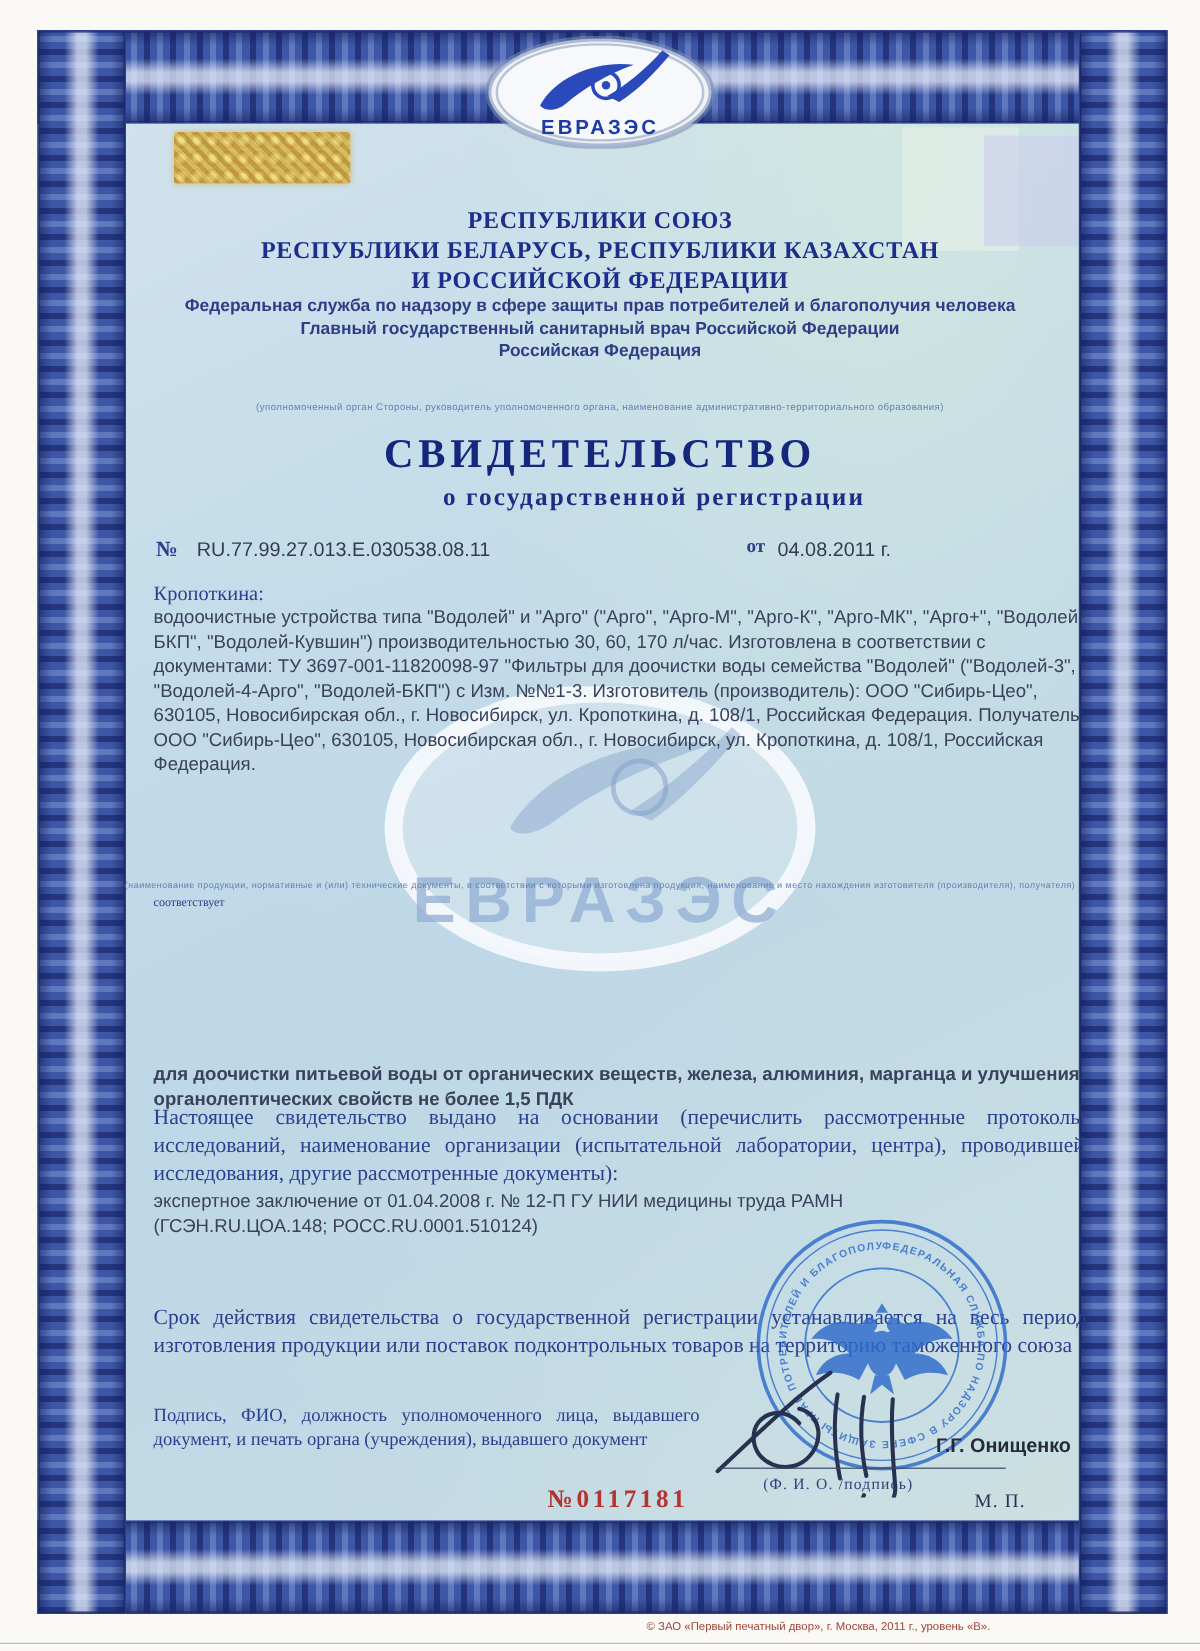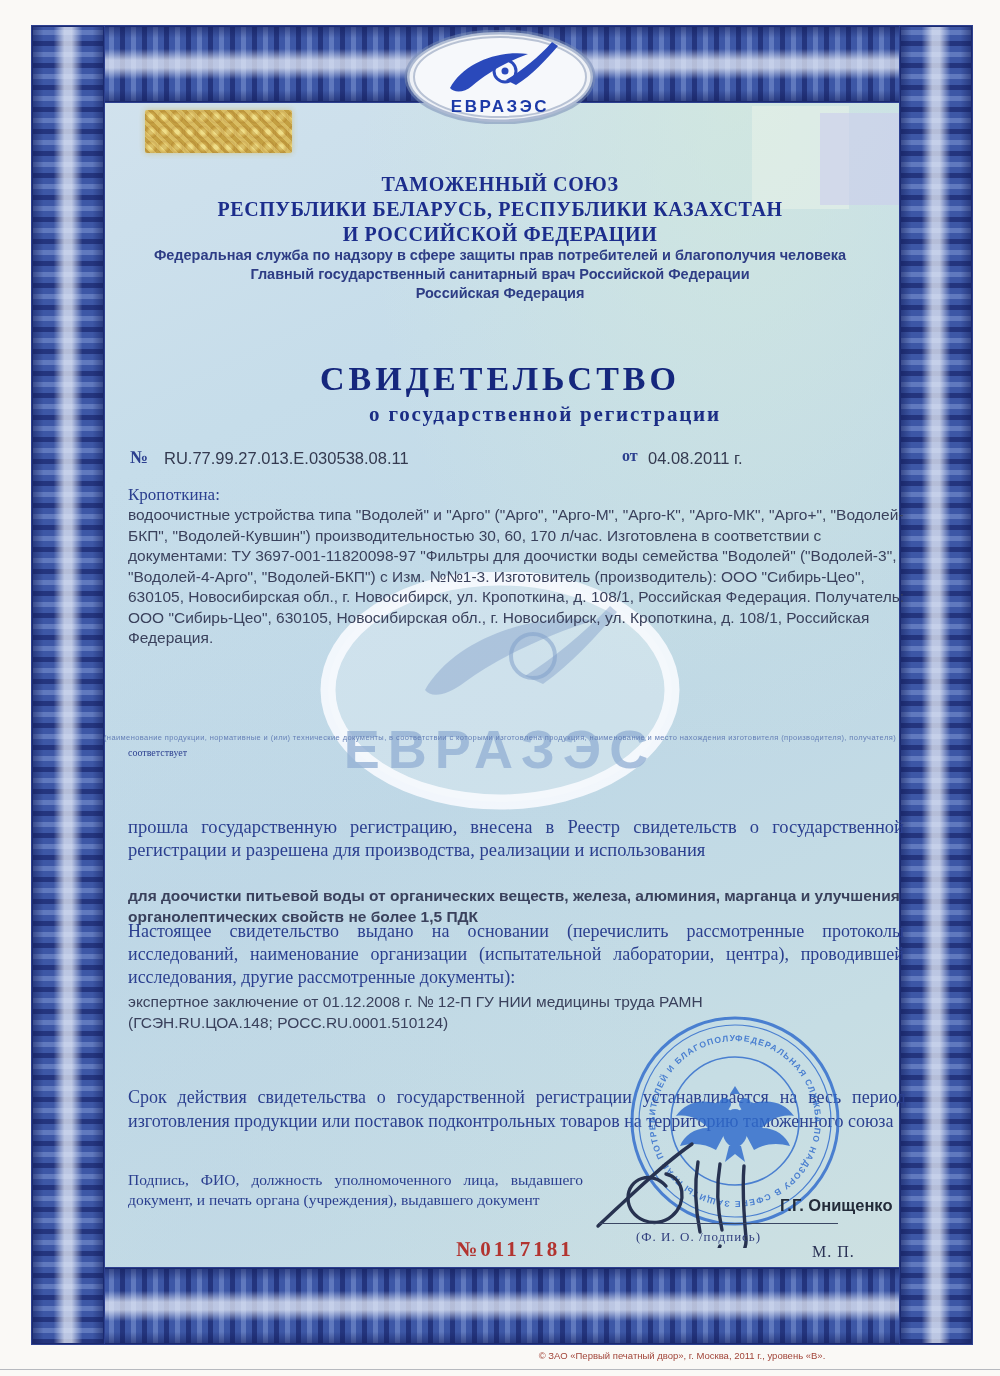--- a/index.html
+++ b/index.html
@@ -83,50 +83,50 @@
     <ellipse cx="98" cy="47" rx="93" ry="45" fill="#eef1f6" stroke="rgba(120,140,180,.55)" stroke-width="5"></ellipse>
     <ellipse cx="98" cy="47" rx="86" ry="40" fill="#f6f8fb" stroke="#b8c2d4" stroke-width="2"></ellipse>
     <path d="M48,58 C62,32 98,20 126,24 C104,32 84,44 70,56 C62,63 52,63 48,58 Z" fill="#2a49bb"></path>
     <path d="M150,12 C136,28 118,42 104,50 L114,55 C130,45 144,30 156,16 Z" fill="#2a49bb"></path>
     <circle cx="103" cy="41" r="11" fill="none" stroke="#2a49bb" stroke-width="3"></circle>
     <circle cx="103" cy="41" r="3.5" fill="#2a49bb"></circle>
     <text x="98" y="82" text-anchor="middle" font-family="Liberation Sans, sans-serif" font-weight="bold" font-size="17" letter-spacing="2.5" fill="#1c3aa8">ЕВРАЗЭС</text>
   </svg>
 
   <div class="abs center union" style="top:172px;">
-    <div>ТАМОЖЕННЫЙ СОЮЗ</div>
+    <div>РЕСПУБЛИКИ СОЮЗ</div>
     <div>РЕСПУБЛИКИ БЕЛАРУСЬ, РЕСПУБЛИКИ КАЗАХСТАН</div>
     <div>И РОССИЙСКОЙ ФЕДЕРАЦИИ</div>
   </div>
   <div class="abs center agency" style="top:246px;">
     <div>Федеральная служба по надзору в сфере защиты прав потребителей и благополучия человека</div>
     <div>Главный государственный санитарный врач Российской Федерации</div>
     <div>Российская Федерация</div>
   </div>
+  <div class="abs center tiny-cap" style="top:335px;">(уполномоченный орган Стороны, руководитель уполномоченного органа, наименование административно-территориального образования)</div>
 
   <div class="abs center title" style="top:360px;">СВИДЕТЕЛЬСТВО</div>
   <div class="abs center subtitle" style="top:402px;">о государственной регистрации</div>
 
   <span class="abs num-serif" style="left:130px;top:447px;">№</span>
   <span class="abs num-value" style="left:164px;top:449px;">RU.77.99.27.013.Е.030538.08.11</span>
   <span class="abs num-serif" style="left:622px;top:447px;font-size:16px;">от</span>
   <span class="abs num-value" style="left:648px;top:449px;">04.08.2011 г.</span>
 
   <div class="abs serif-blue" style="left:128px;top:485px;font-size:17px;">Кропоткина:</div>
   <div class="abs sans-body" style="left:128px;top:505px;width:780px;">водоочистные устройства типа "Водолей" и "Арго" ("Арго", "Арго-М", "Арго-К", "Арго-МК", "Арго+", "Водолей-БКП", "Водолей-Кувшин") производительностью 30, 60, 170 л/час. Изготовлена в соответствии с документами: ТУ 3697-001-11820098-97 "Фильтры для доочистки воды семейства "Водолей" ("Водолей-3", "Водолей-4-Арго", "Водолей-БКП") с Изм. №№1-3. Изготовитель (производитель): ООО "Сибирь-Цео", 630105, Новосибирская обл., г. Новосибирск, ул. Кропоткина, д. 108/1, Российская Федерация.  Получатель: ООО "Сибирь-Цео", 630105, Новосибирская обл., г. Новосибирск, ул. Кропоткина, д. 108/1, Российская Федерация.</div>
 
   <div class="abs center tiny-cap" style="top:733px;font-size:7.5px;">(наименование продукции, нормативные и (или) технические документы, в соответствии с которыми изготовлена продукция, наименование и место нахождения изготовителя (производителя), получателя)</div>
 
   <div class="abs serif-blue" style="left:128px;top:747px;font-size:10px;">соответствует</div>
 
-  <div class="abs serif-blue just" style="left:128px;top:816px;width:776px;font-size:18.5px;line-height:22.5px;">прошла государственную регистрацию, внесена в Реестр свидетельств о государственной регистрации и разрешена для производства, реализации и использования</div>
   <div class="abs sans-body sans-bold" style="left:128px;top:886px;width:782px;">для доочистки питьевой воды от органических веществ, железа, алюминия, марганца и улучшения органолептических свойств не более 1,5 ПДК</div>
 
   <div class="abs serif-blue just" style="left:128px;top:920px;width:776px;font-size:18px;line-height:23px;">Настоящее свидетельство выдано на основании (перечислить рассмотренные протоколы исследований, наименование организации (испытательной лаборатории, центра), проводившей исследования, другие рассмотренные документы):</div>
-  <div class="abs sans-body" style="left:128px;top:992px;width:650px;">экспертное заключение от 01.12.2008 г. № 12-П ГУ НИИ медицины труда РАМН (ГСЭН.RU.ЦОА.148; РОСС.RU.0001.510124)</div>
+  <div class="abs sans-body" style="left:128px;top:992px;width:650px;">экспертное заключение от 01.04.2008 г. № 12-П ГУ НИИ медицины труда РАМН (ГСЭН.RU.ЦОА.148; РОСС.RU.0001.510124)</div>
 
   <div class="abs serif-blue just" style="left:128px;top:1086px;width:778px;font-size:18px;line-height:23.5px;">Срок действия свидетельства о государственной регистрации устанавливается на весь период изготовления продукции или поставок подконтрольных товаров на территорию таможенного союза</div>
 
   <div class="abs serif-blue just" style="left:128px;top:1170px;width:455px;font-size:15.5px;line-height:20px;">Подпись, ФИО, должность уполномоченного лица, выдавшего документ, и печать органа (учреждения), выдавшего документ</div>
 
   <svg class="abs" style="left:626px;top:1012px;opacity:.82;" width="218" height="218" viewBox="0 0 218 218">
     <circle cx="109" cy="109" r="103" fill="none" stroke="#2f6bcc" stroke-width="3"></circle>
     <circle cx="109" cy="109" r="96" fill="none" stroke="#2f6bcc" stroke-width="1.2"></circle>
     <circle cx="109" cy="109" r="64" fill="none" stroke="#2f6bcc" stroke-width="1.6"></circle>
     <defs>

